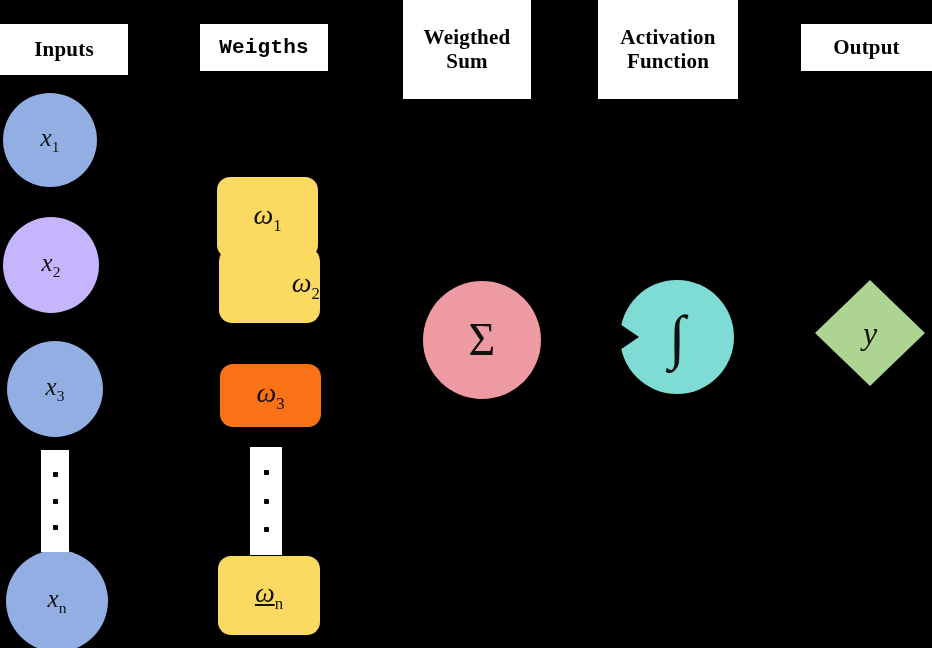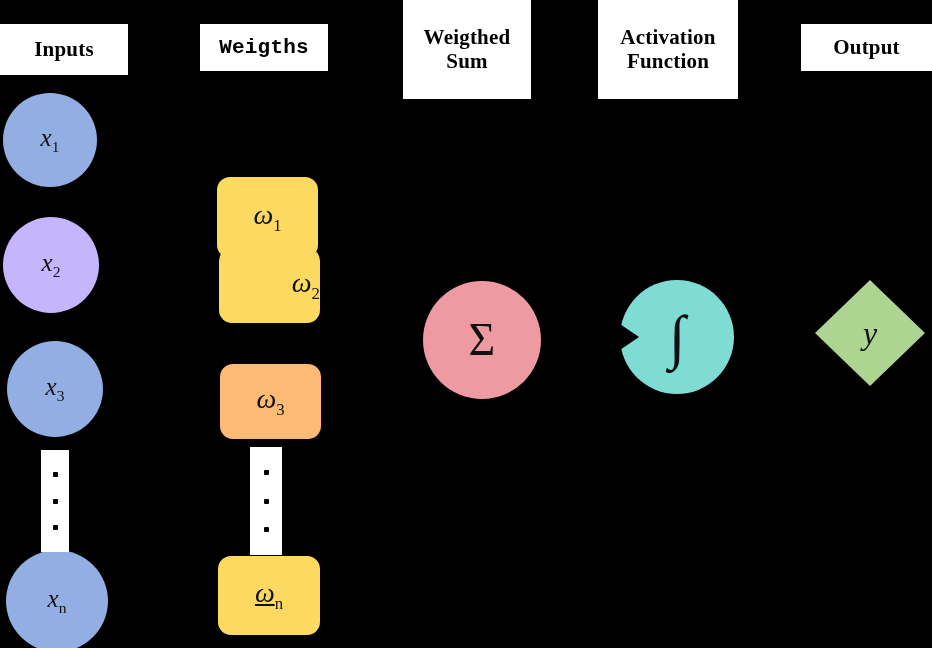--- a/index.html
+++ b/index.html
@@ -170,21 +170,21 @@
   </div>
 
   <div class="weight-box" id="box-w1" style="left: 217px; top: 136px; width: 101px; height: 81px; background: rgb(252, 217, 97); margin-top: 41px;">
     <span class="weight-label"><em>ω</em><sub>1</sub></span>
   </div>
 
   <div class="weight-box" id="box-w2" style="left: 219px; top: 248px; width: 101px; height: 75px; background: rgb(252, 217, 97); justify-content: flex-end;">
     <span class="weight-label"><em>ω</em><sub>2</sub></span>
   </div>
 
-  <div class="weight-box" id="box-w3" style="left: 220px; top: 364px; width: 101px; height: 75px; background: #fdba74;">
+  <div class="weight-box" id="box-w3" style="left: 220px; top: 364px; width: 101px; height: 63px; background: #f97316;">
     <span class="weight-label"><em>ω</em><sub>3</sub></span>
   </div>
 
   <div class="weight-box" id="box-wn" style="left: 218px; top: 556px; width: 102px; height: 79px; background: rgb(252, 217, 97); text-decoration: underline;">
     <span class="weight-label"><em>ω</em><sub>n</sub></span>
   </div>
 
   <div class="ellipsis-strip" id="ellipsis-weights" style="left: 250px; top: 447px; width: 32px; height: 108px;">
     <span class="ellipsis-dot"></span>
     <span class="ellipsis-dot"></span>

